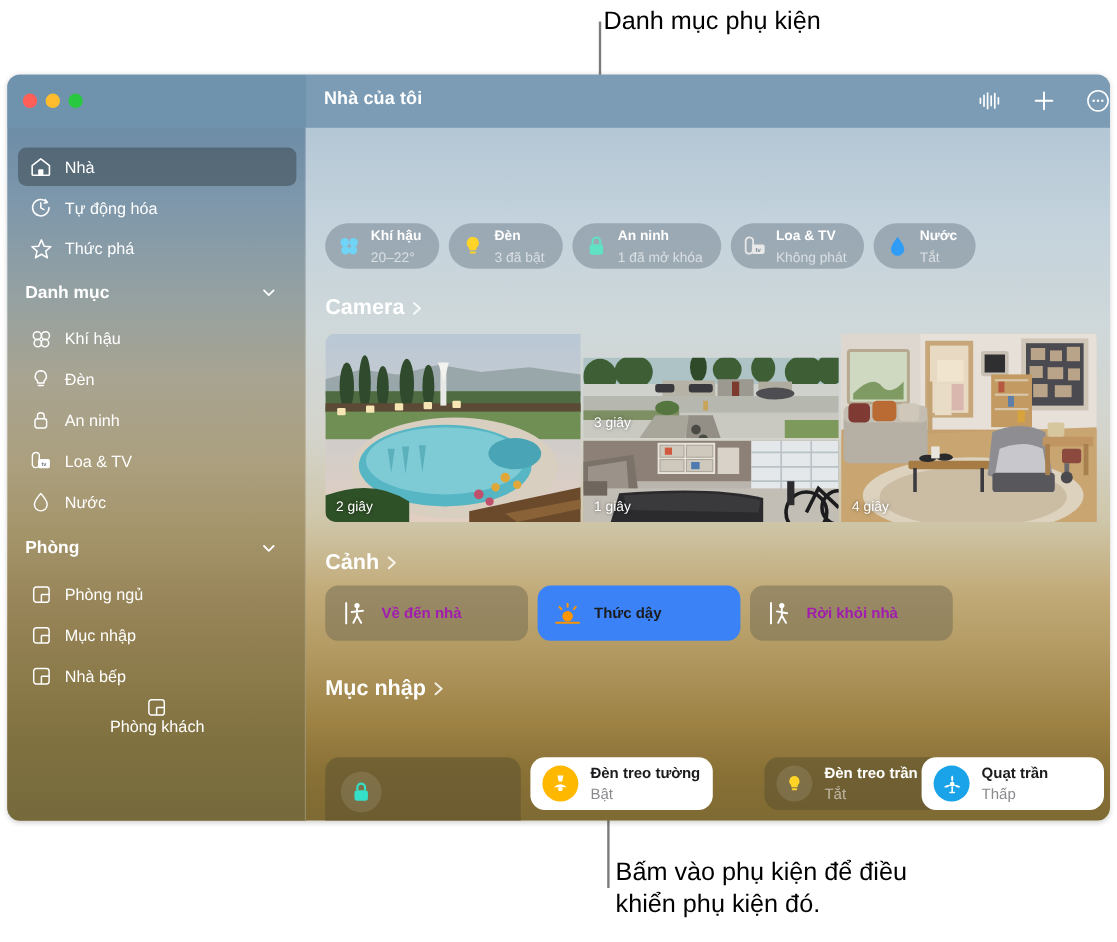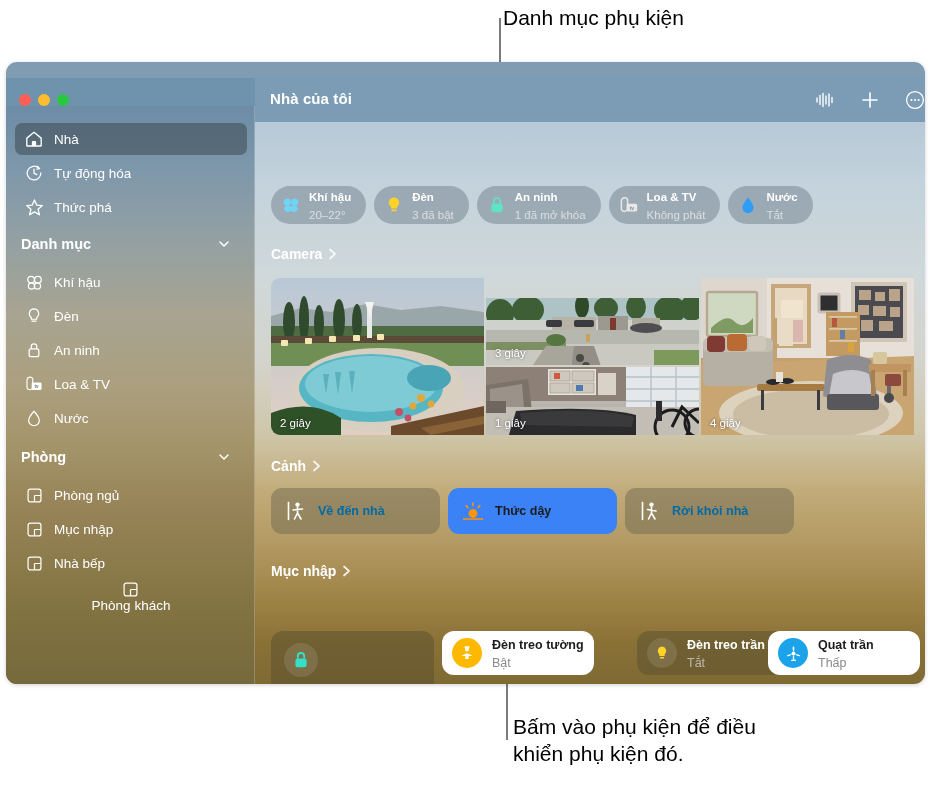--- a/index.html
+++ b/index.html
@@ -28,21 +28,21 @@
       linear-gradient(to bottom,
         #7f9cb3 0px, #7f9cb3 44px,
         #b4c7d5 45px, #c3d2dc 120px,
         #cfd8da 210px, #d4d4cc 300px,
         #cfc7ab 370px, #c2ab79 430px,
         #b39a63 480px, #9d8244 540px,
         #8a7136 580px, #7e6a33 622px);
   }
 
   
-  #titlebar{position:absolute;left:0;top:16px;width:919px;height:44px;}
+  #titlebar{position:absolute;left:0;top:0;width:919px;height:44px;}
   #titlebar-left{position:absolute;left:0;top:0;width:249px;height:44px;background:#6f93ad;}
   #titlebar-right{position:absolute;left:249px;top:0;right:0;height:44px;background:#7b9cb4;}
   .traffic{position:absolute;top:16px;width:12px;height:12px;border-radius:50%;}
   #tl-close{left:13px;background:#ff5f57;}
   #tl-min{left:32px;background:#febc2e;}
   #tl-max{left:51px;background:#28c840;}
   #win-title{position:absolute;left:264px;top:12px;color:#fff;font-size:15px;font-weight:bold;letter-spacing:.1px;}
   .tb-btn{position:absolute;top:10px;width:26px;height:24px;display:flex;align-items:center;justify-content:center;}
   #tb-audio{left:806px;}
   #tb-add{left:851px;}
@@ -77,39 +77,39 @@
   #chips{position:absolute;left:16px;top:80px;display:flex;gap:8px;}
   .chip{
     height:38px;border-radius:19px;background:rgba(120,135,148,.55);
     display:flex;align-items:center;padding:0 15px 0 9px;color:#fff;
   }
   .chip-ico{width:22px;height:22px;margin-right:7px;display:flex;align-items:center;justify-content:center;flex:none;}
   .chip-t1{font-size:11.5px;font-weight:bold;line-height:13px;white-space:nowrap;}
   .chip-t2{font-size:11.5px;line-height:13px;color:rgba(255,255,255,.62);white-space:nowrap;}
 
   
-  .sec-hdr{position:absolute;left:16px;color:#fff;font-size:14px;font-weight:bold;display:flex;align-items:center;gap:5px;}
+  .sec-hdr{position:absolute;left:16px;color:#fff;font-size:18px;font-weight:bold;display:flex;align-items:center;gap:5px;}
   .sec-hdr .chev{opacity:.85;}
 
   
   #cameras{position:absolute;left:16px;top:172px;width:653px;height:157px;border-radius:9px;overflow:hidden;display:flex;gap:2px;}
   .cam{position:relative;overflow:hidden;}
   .cam-time{position:absolute;left:9px;bottom:6px;color:#fff;font-size:11.5px;text-shadow:0 0 3px rgba(0,0,0,.55);}
   #cam1{width:213px;height:157px;}
   #cam-col{display:flex;flex-direction:column;gap:2px;}
   #cam2{width:213px;height:77px;margin-top:20px;}
   #cam3{width:213px;height:78px;}
   #cam4{width:213px;height:157px;}
 
   
   #scenes{position:absolute;left:16px;top:382px;display:flex;gap:8px;}
   .scene{
     width:155px;height:46px;border-radius:11px;
     display:flex;align-items:center;padding-left:14px;
-    font-size:12.5px;font-weight:bold;color:#0369a1;
+    font-size:12.5px;font-weight:bold;color:#a21caf;
     background:rgba(118,112,86,.55);
   }
   .scene.active{background:#3b82f6;color:#1c1c1e;}
   .scene-ico{width:22px;height:22px;margin-right:11px;display:flex;align-items:center;justify-content:center;flex:none;}
 
   
   #acc{position:absolute;left:16px;top:525px;}
   .acc-tile{
     position:absolute;border-radius:12px;
     background:rgba(92,82,48,.55);

